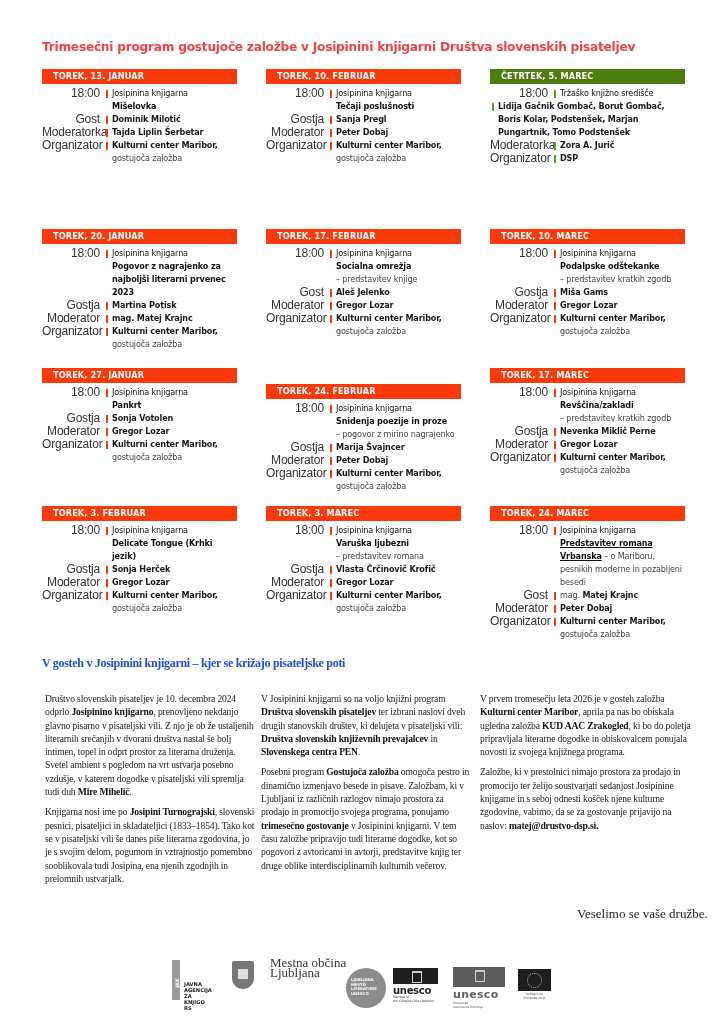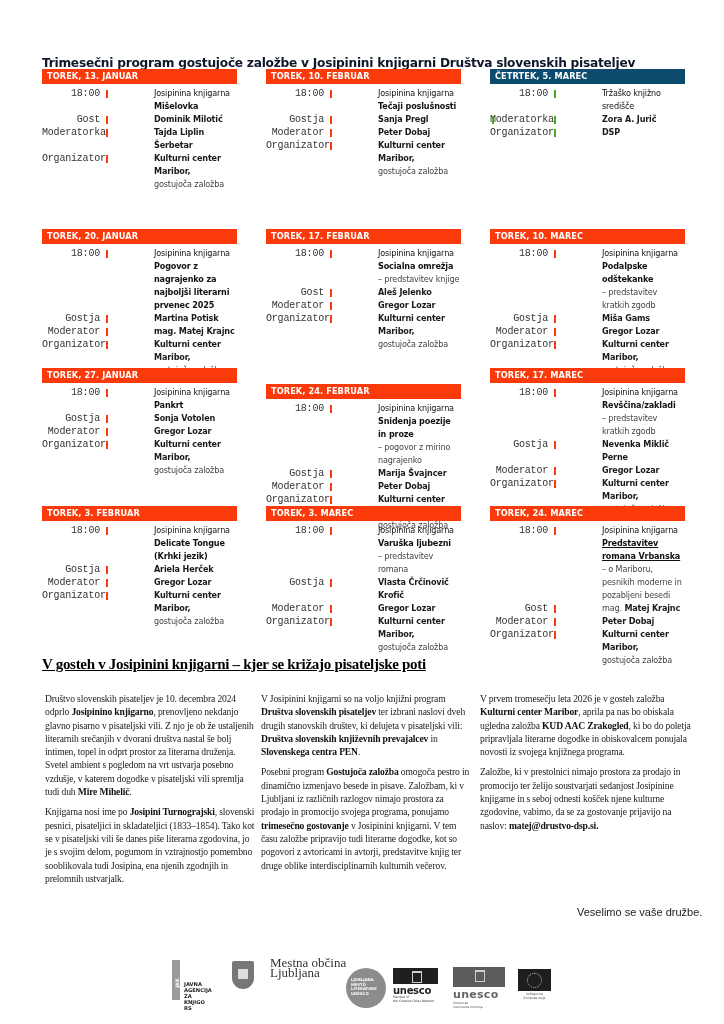--- a/index.html
+++ b/index.html
@@ -1,68 +1,67 @@
 <!DOCTYPE html>
 <html><head>
 <meta charset="utf-8">
 <style>
   * { box-sizing: border-box; margin: 0; padding: 0; }
   html, body { width: 724px; height: 1024px; background: #ffffff; overflow: hidden; }
   body { position: relative; font-family: "Liberation Sans", sans-serif; color: #1a1a1a; }
 
   .page-title {
-    position: absolute; left: 42px; top: 56px;
+    position: absolute; left: 42px; top: 40px;
     font-family: "DejaVu Sans", sans-serif; font-weight: bold;
-    font-size: 12.2px; color: #0f172a; letter-spacing: -0.25px;
+    font-size: 12.2px; color: #ef4444; letter-spacing: -0.25px;
   }
 
   .grid { position: absolute; left: 42px; top: 69px; width: 640px; }
   .event { position: absolute; width: 195px; }
   .date-bar {
     height: 15px; color: #fff; font-family: "DejaVu Sans", sans-serif; font-weight: bold;
-    font-size: 8.2px; line-height: 15px; padding-left: 5px; letter-spacing: 0.1px;
+    font-size: 8.2px; line-height: 15px; padding-left: 11px; letter-spacing: 0.1px;
   }
   .date-bar.red { background: #fb3a0c; }
-  .date-bar.green { background: #0c4a6e; }
+  .date-bar.green { background: #4d7c0f; }
 
   .rows { margin-top: 3px; }
   .row { display: flex; font-size: 8.6px; line-height: 13px; }
   .row .lbl {
     width: 62px; text-align: right; padding-right: 4px; color: #333; flex: none;
-    font-family: Liberation Mono, monospace; font-size: 10px; letter-spacing: -0.2px;
+    font-family: Liberation Sans, sans-serif; font-size: 12px; letter-spacing: -0.2px;
   }
   .row .sep { width: 8px; flex: none; position: relative; }
   .row .sep::before {
     content: ""; position: absolute; left: 2px; top: 3px; width: 1.5px; height: 8px; background: #fb3a0c;
   }
   .row .sep.green::before { background: #48a81c; }
-  .row .val { flex: 1; font-family: "DejaVu Sans", sans-serif; font-size: 8.1px; letter-spacing: -0.15px; color: #1a1a1a; margin-left: 42px; }
+  .row .val { flex: 1; font-family: "DejaVu Sans", sans-serif; font-size: 8.1px; letter-spacing: -0.15px; color: #1a1a1a; }
   .val .v-medium { font-weight: normal; color: #111; }
   .val .v-title { font-weight: bold; color: #111; display: block; }
   .val .v-sub { font-weight: normal; color: #444; display: block; }
   .val .v-name { font-weight: bold; color: #1a1a1a; }
   .val .v-plain { font-weight: normal; color: #444; }
   .val .v-inline-title { font-weight: bold; color: #111; text-decoration: underline; }
 
   .section-heading {
     position: absolute; left: 42px; top: 656px;
-    font-family: "Liberation Serif", serif; font-weight: bold; font-size: 15px; color: #000000;
+    font-family: "Liberation Serif", serif; font-weight: bold; font-size: 12px; color: #1d4ed8;
     letter-spacing: -0.3px;
-    text-decoration: underline;
   }
 
   .col { position: absolute; top: 692px; width: 212px;
     font-family: "Liberation Serif", serif; font-size: 9.6px; line-height: 13.3px; color: #222; letter-spacing: -0.15px; }
   .col p { margin-bottom: 7px; }
   .col b { font-weight: bold; color: #111; }
   .col1 { left: 45px; }
   .col2 { left: 261px; }
   .col3 { left: 480px; }
   .closing { position: absolute; left: 577px; top: 906px;
-    font-family: Liberation Sans, sans-serif; font-size: 11px; color: #222; text-align: center; }
+    font-family: Liberation Serif, serif; font-size: 13px; color: #222; text-align: center; }
 
   .logos { position: absolute; top: 958px; left: 172px; height: 60px; width: 400px; }
   .logo { position: absolute; }
   .jak-bar { position: absolute; left: 0; top: 2px; width: 8px; height: 40px; background: #9a9a9a; }
   .jak-bar span { position: absolute; left: 0px; top: 20px; color:#fff; font-size:5px; transform: rotate(-90deg); font-family:"DejaVu Sans",sans-serif; font-weight:bold; }
   .jak-text { position: absolute; left: 12px; top: 23px; font-family: "DejaVu Sans", sans-serif; font-weight: bold; font-size: 5.2px; line-height: 6px; color: #222; }
   .lj-shield { position: absolute; left: 60px; top: 3px; width: 22px; height: 28px; background: #777; border-radius: 2px 2px 11px 11px; }
   .lj-shield::after { content:""; position:absolute; left:6px; top:8px; width:10px; height:10px; background:#ddd; }
   .lj-text { position: absolute; left: 98px; top: 0px; font-family: "Liberation Serif", serif; font-size: 13px; line-height: 10px; color: #333; }
   .circle-logo { position: absolute; left: 174px; top: 10px; width: 40px; height: 40px; border-radius: 50%; background: #8c8c8c; }
@@ -140,40 +139,41 @@
     <div class="event" style="left: 448px; top: 0px;">
       <div class="date-bar green">ČETRTEK, 5. MAREC</div>
       <div class="rows">
         <div class="row">
           <span class="lbl">18:00</span>
           <span class="sep green"></span>
           <span class="val"><span class="v-medium">Tržaško knjižno središče</span><br></span>
         </div>
         <div class="row">
           <span class="sep green"></span>
+          <span class="val"><span class="v-name">Lidija Gačnik Gombač, Borut Gombač, Boris Kolar, Podstenšek, Marjan Pungartnik, Tomo Podstenšek</span></span>
         </div>
         <div class="row">
           <span class="lbl">Moderatorka</span>
           <span class="sep green"></span>
           <span class="val"><span class="v-name">Zora A. Jurič</span></span>
         </div>
         <div class="row">
           <span class="lbl">Organizator</span>
           <span class="sep green"></span>
           <span class="val"><span class="v-name">DSP</span></span>
         </div>
       </div>
     </div>
     <div class="event" style="left: 0px; top: 160px;">
       <div class="date-bar red">TOREK, 20. JANUAR</div>
       <div class="rows">
         <div class="row">
           <span class="lbl">18:00</span>
           <span class="sep"></span>
-          <span class="val"><span class="v-medium">Josipinina knjigarna</span><br><span class="v-title">Pogovor z nagrajenko za najboljši literarni prvenec 2025</span></span>
+          <span class="val"><span class="v-medium">Josipinina knjigarna</span><br><span class="v-title">Pogovor z nagrajenko za najboljši literarni prvenec 2023</span></span>
         </div>
         <div class="row">
           <span class="lbl">Gostja</span>
           <span class="sep"></span>
           <span class="val"><span class="v-name">Martina Potisk</span></span>
         </div>
         <div class="row">
           <span class="lbl">Moderator</span>
           <span class="sep"></span>
           <span class="val"><span class="v-name">mag. Matej Krajnc</span></span>
@@ -314,21 +314,21 @@
       <div class="date-bar red">TOREK, 3. FEBRUAR</div>
       <div class="rows">
         <div class="row">
           <span class="lbl">18:00</span>
           <span class="sep"></span>
           <span class="val"><span class="v-medium">Josipinina knjigarna</span><br><span class="v-title">Delicate Tongue (Krhki jezik)</span></span>
         </div>
         <div class="row">
           <span class="lbl">Gostja</span>
           <span class="sep"></span>
-          <span class="val"><span class="v-name">Ariela Herček</span></span>
+          <span class="val"><span class="v-name">Sonja Herček</span></span>
         </div>
         <div class="row">
           <span class="lbl">Moderator</span>
           <span class="sep"></span>
           <span class="val"><span class="v-name">Gregor Lozar</span></span>
         </div>
         <div class="row">
           <span class="lbl">Organizator</span>
           <span class="sep"></span>
           <span class="val"><span class="v-name">Kulturni center Maribor,</span><br><span class="v-plain">gostujoča založba</span></span>

